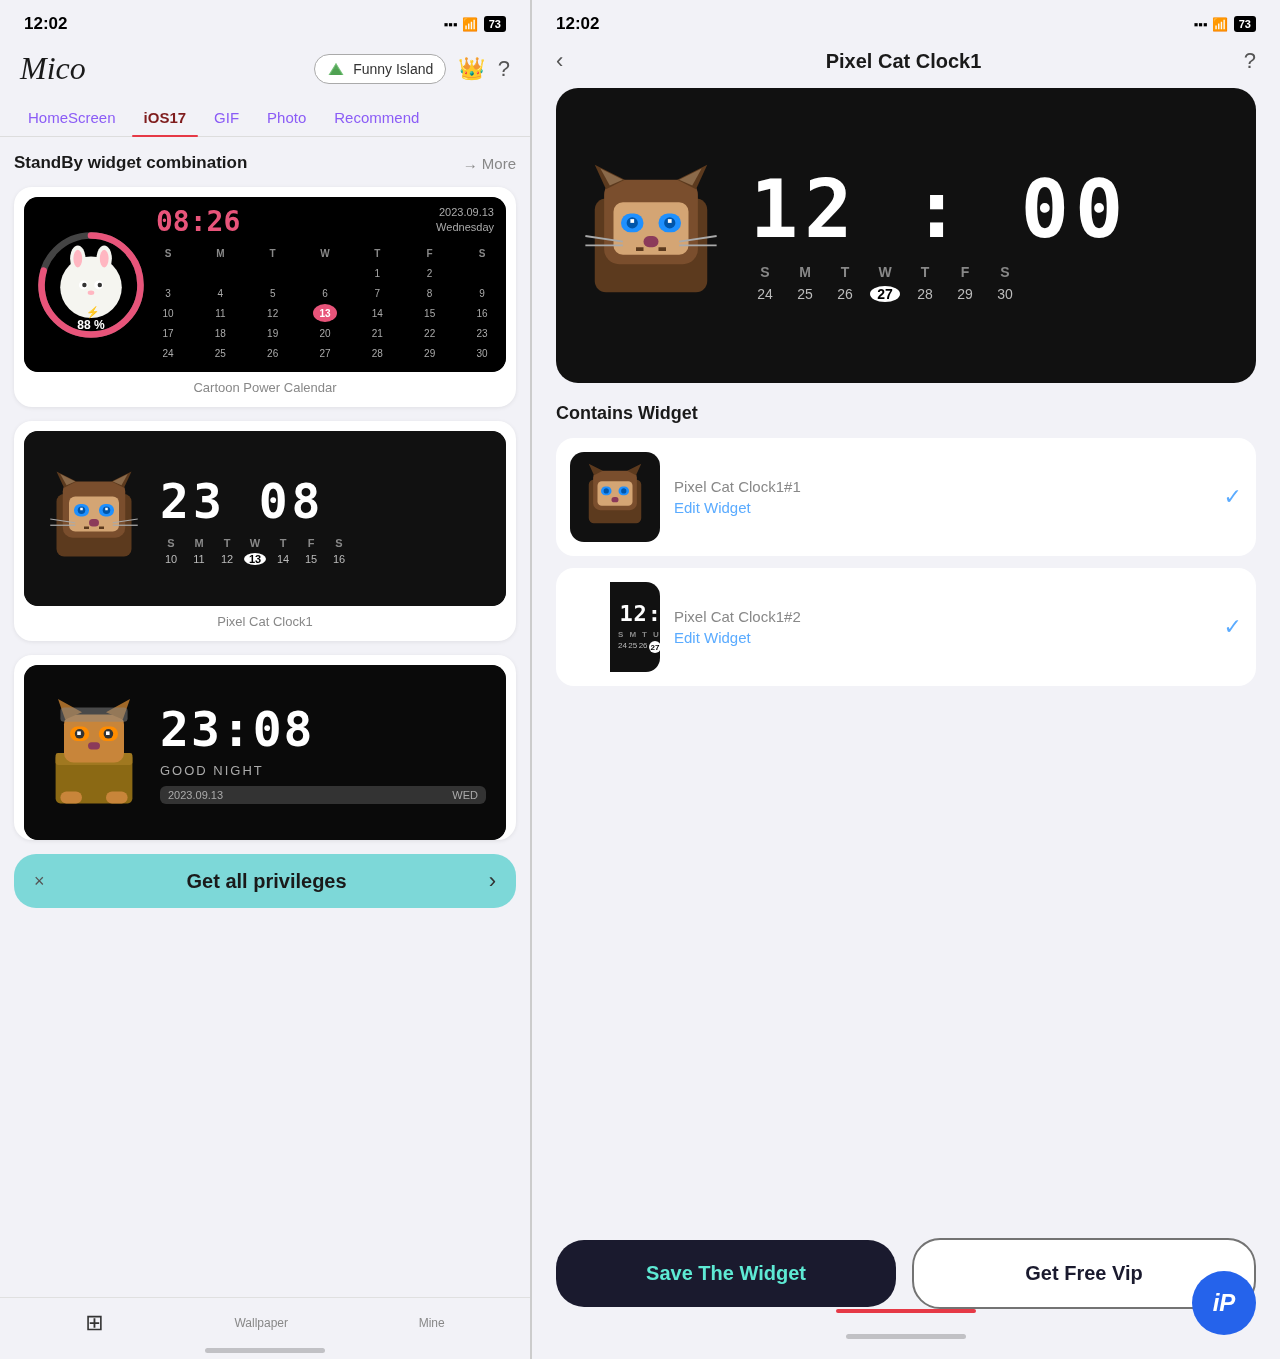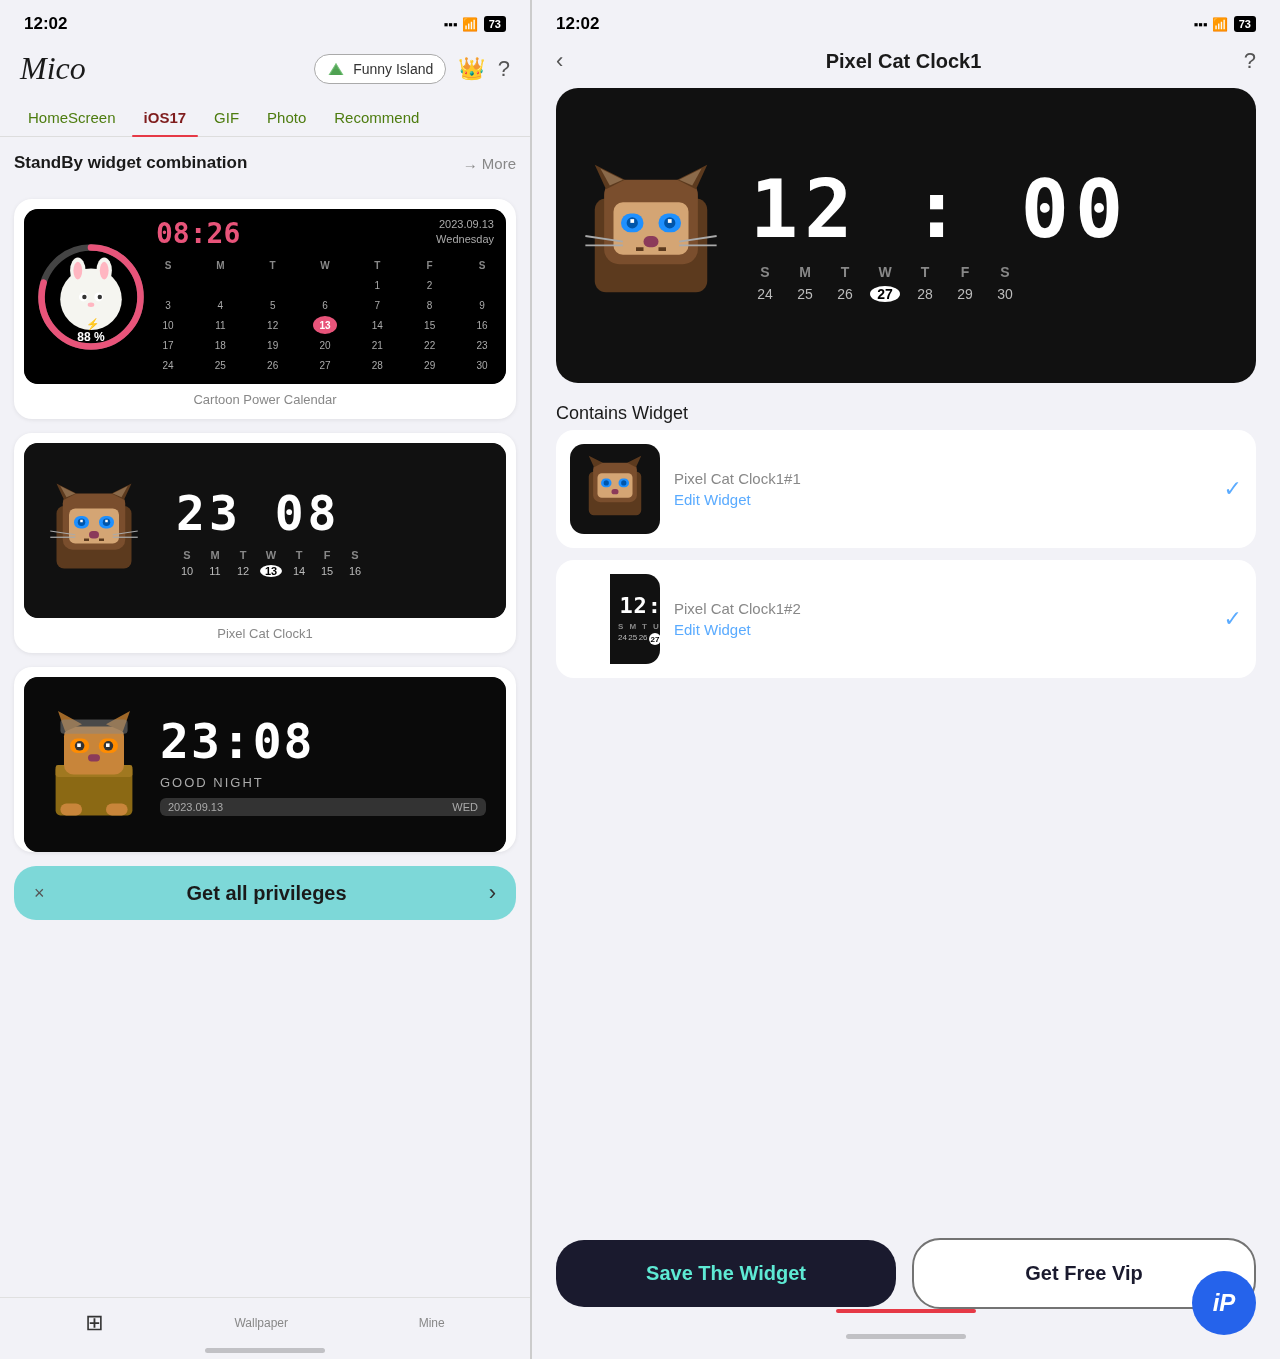--- a/index.html
+++ b/index.html
@@ -96,21 +96,21 @@
       display: flex;
       align-items: center;
       padding: 0 16px;
       border-bottom: 1px solid #ddd;
       background: #f2f2f7;
       gap: 4px;
     }
     .tab-item {
       padding: 10px 12px;
       font-size: 15px;
-      color: #4d7c0f;
+      color: #8b5cf6;
       cursor: pointer;
       position: relative;
       white-space: nowrap;
     }
     .tab-item.active {
       color: #7f1d1d;
       font-weight: 600;
     }
     .tab-item.active::after {
       content: '';
@@ -131,21 +131,21 @@
       display: flex;
       flex-direction: column;
       gap: 0;
     }
 
     
     .section-header {
       display: flex;
       align-items: center;
       justify-content: space-between;
-      margin-bottom: 26px;
+      margin-bottom: 14px;
     }
     .section-title {
       font-size: 17px;
       font-weight: 600;
       color: #1a1a1a;
     }
     .more-link {
       display: flex;
       align-items: center;
       gap: 4px;
@@ -251,21 +251,21 @@
       font-weight: 700;
     }
 
     
     .widget2-inner {
       background: #111;
       border-radius: 14px;
       display: flex;
       align-items: center;
       padding: 16px 20px;
-      gap: 32px;
+      gap: 16px;
       height: 175px;
     }
     .pixel-cat-img {
       width: 100px;
       height: 100px;
       flex-shrink: 0;
     }
     .clock-info {
       flex: 1;
     }
@@ -508,23 +508,23 @@
       color: #000;
       font-weight: 700;
     }
 
     
     .contains-section {
       padding: 0 24px;
     }
     .contains-title {
       font-size: 18px;
-      font-weight: 400;
+      font-weight: 700;
       color: #1a1a1a;
-      margin-bottom: 6px;
+      margin-bottom: 14px;
     }
 
     .widget-item-card {
       background: #fff;
       border-radius: 18px;
       display: flex;
       align-items: center;
       padding: 14px;
       margin-bottom: 12px;
       gap: 14px;

